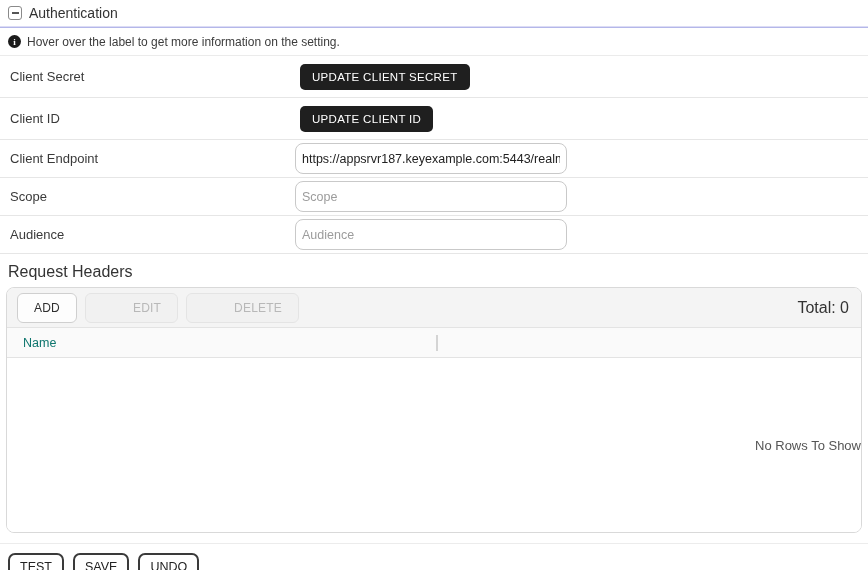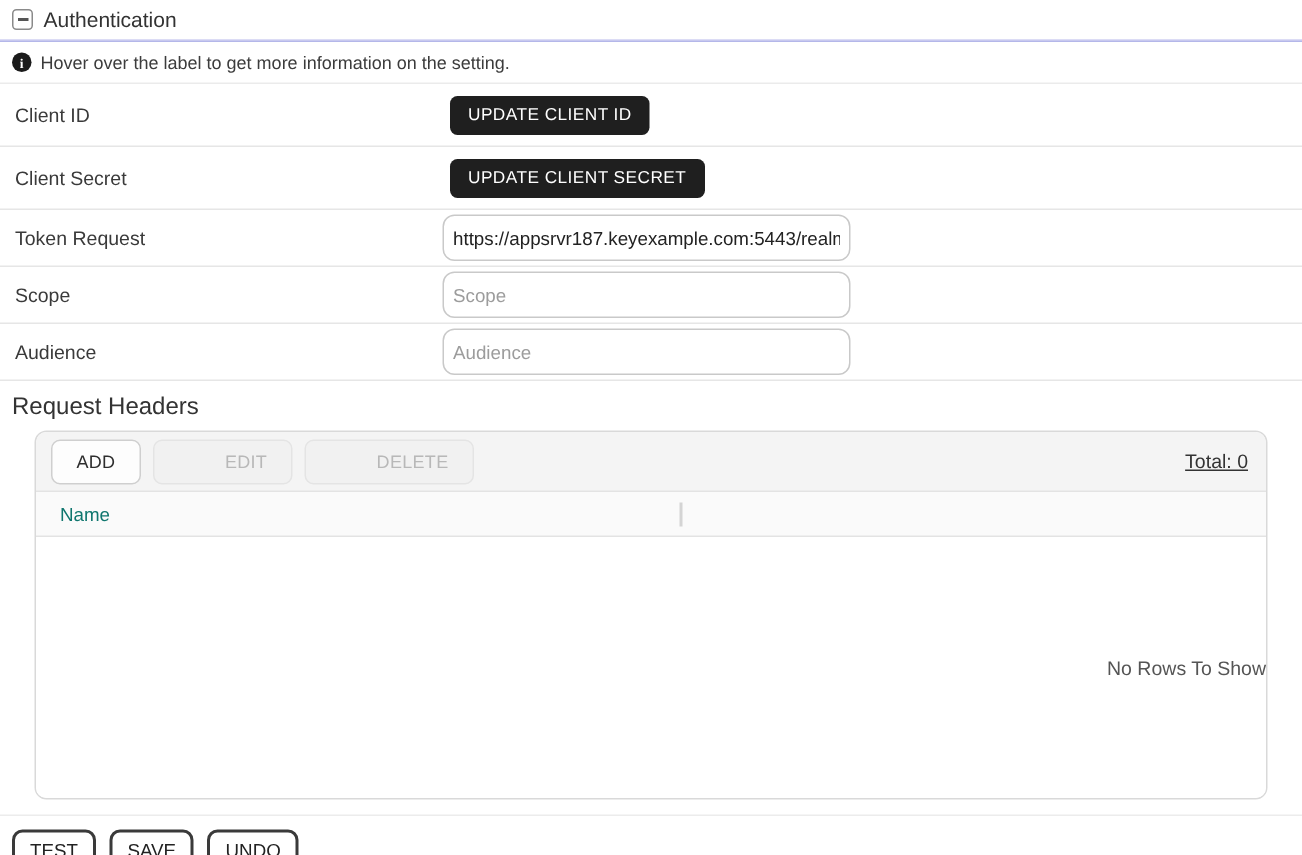--- a/index.html
+++ b/index.html
@@ -75,21 +75,21 @@
     outline: none; background: #fff;
   }
   .text-input::placeholder { color: #9c9c9c; }
 
   
   .rh-label {
     padding: 9px 0 6px 8px;
     font-size: 16px; color: #333;
   }
   .grid-panel {
-    margin: 0 23px;
+    margin: 0 6px;
     height: 246px;
     border: 1px solid #d9d9d9; border-radius: 8px;
     overflow: hidden;
     display: flex; flex-direction: column;
     background: #fff;
   }
   .grid-toolbar {
     height: 40px; background: #f4f4f4;
     display: flex; align-items: center;
     padding: 0 12px 0 10px;
@@ -103,21 +103,21 @@
     cursor: pointer;
   }
   .tb-btn.enabled {
     background: #fdfdfd; border: 1px solid #cfcfcf; color: #2e2e2e;
   }
   .tb-btn.disabled {
     background: #f1f1f1; border: 1px solid #e4e4e4; color: #b8b8b8;
     cursor: default;
     padding-left: 47px;
   }
-  .tb-total { margin-left: auto; font-size: 13px; color: #333; text-decoration: underline; }
+  .tb-total { margin-left: auto; font-size: 16px; color: #333; }
 
   .grid-header {
     height: 30px; background: #fafafa;
     display: flex; align-items: center;
     border-bottom: 1px solid #e3e3e3;
     font-size: 12.5px; color: #0f766e;
   }
   .col-name { width: 429px; padding-left: 16px; flex: 0 0 auto; }
   .col-value { flex: 1 1 auto; padding-left: 13px; }
   .col-sep { width: 1px; height: 16px; background: #d4d4d4; flex: 0 0 auto; }
@@ -154,31 +154,31 @@
     <span class="section-title">Authentication</span>
   </div>
   <div class="purple-divider"></div>
 
   <div class="info-row">
     <span class="info-icon">i</span>
     <span class="info-text">Hover over the label to get more information on the setting.</span>
   </div>
 
   <div class="form-row btn-row">
+    <span class="form-label">Client Secret</span>
+    <button class="dark-btn">UPDATE CLIENT SECRET</button>
+  </div>
+
+  <div class="form-row btn-row">
     <span class="form-label">Client ID</span>
     <button class="dark-btn">UPDATE CLIENT ID</button>
   </div>
 
-  <div class="form-row btn-row">
-    <span class="form-label">Client Secret</span>
-    <button class="dark-btn">UPDATE CLIENT SECRET</button>
-  </div>
-
   <div class="form-row input-row">
-    <span class="form-label">Token Request</span>
+    <span class="form-label">Client Endpoint</span>
     <input class="text-input" type="text" value="https://appsrvr187.keyexample.com:5443/realms/K" style="">
   </div>
 
   <div class="form-row input-row">
     <span class="form-label">Scope</span>
     <input class="text-input" type="text" placeholder="Scope" style="">
   </div>
 
   <div class="form-row input-row">
     <span class="form-label">Audience</span>

